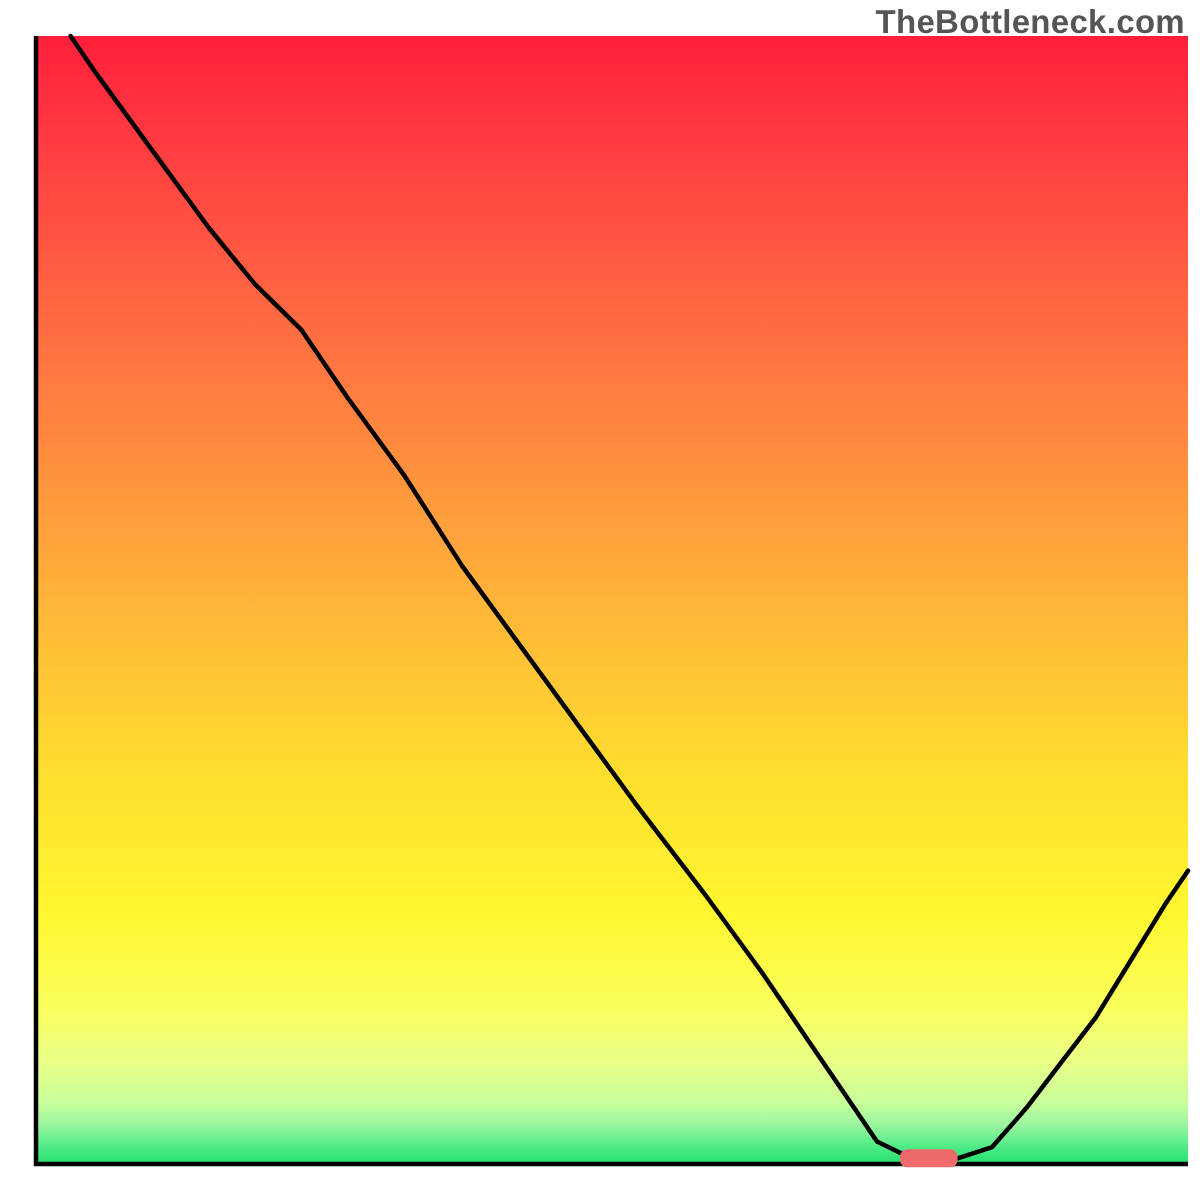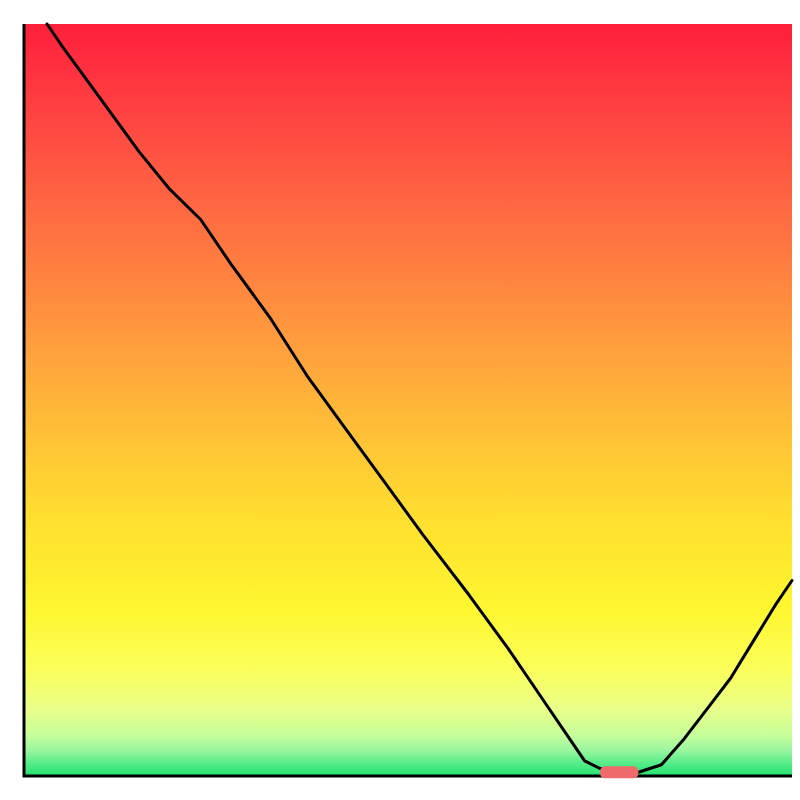--- a/index.html
+++ b/index.html
@@ -29,20 +29,21 @@
   svg {
     position: absolute;
     top: 0;
     left: 0;
   }
 </style>
 </head>
 <body>
 
 <div class="chart-wrap">
+  <div class="watermark">TheBottleneck.com</div>
 
   <svg id="chart-svg" width="800" height="800" viewBox="0 0 800 800">
     <defs>
       <linearGradient id="bg-grad" x1="0" y1="0" x2="0" y2="1">
           <stop offset="0.00%" stop-color="#ff1f3a"></stop>
           <stop offset="5.00%" stop-color="#ff2e3f"></stop>
           <stop offset="15.00%" stop-color="#ff4c42"></stop>
           <stop offset="25.00%" stop-color="#ff6a42"></stop>
           <stop offset="35.00%" stop-color="#ff873f"></stop>
           <stop offset="45.00%" stop-color="#ffa53c"></stop>

